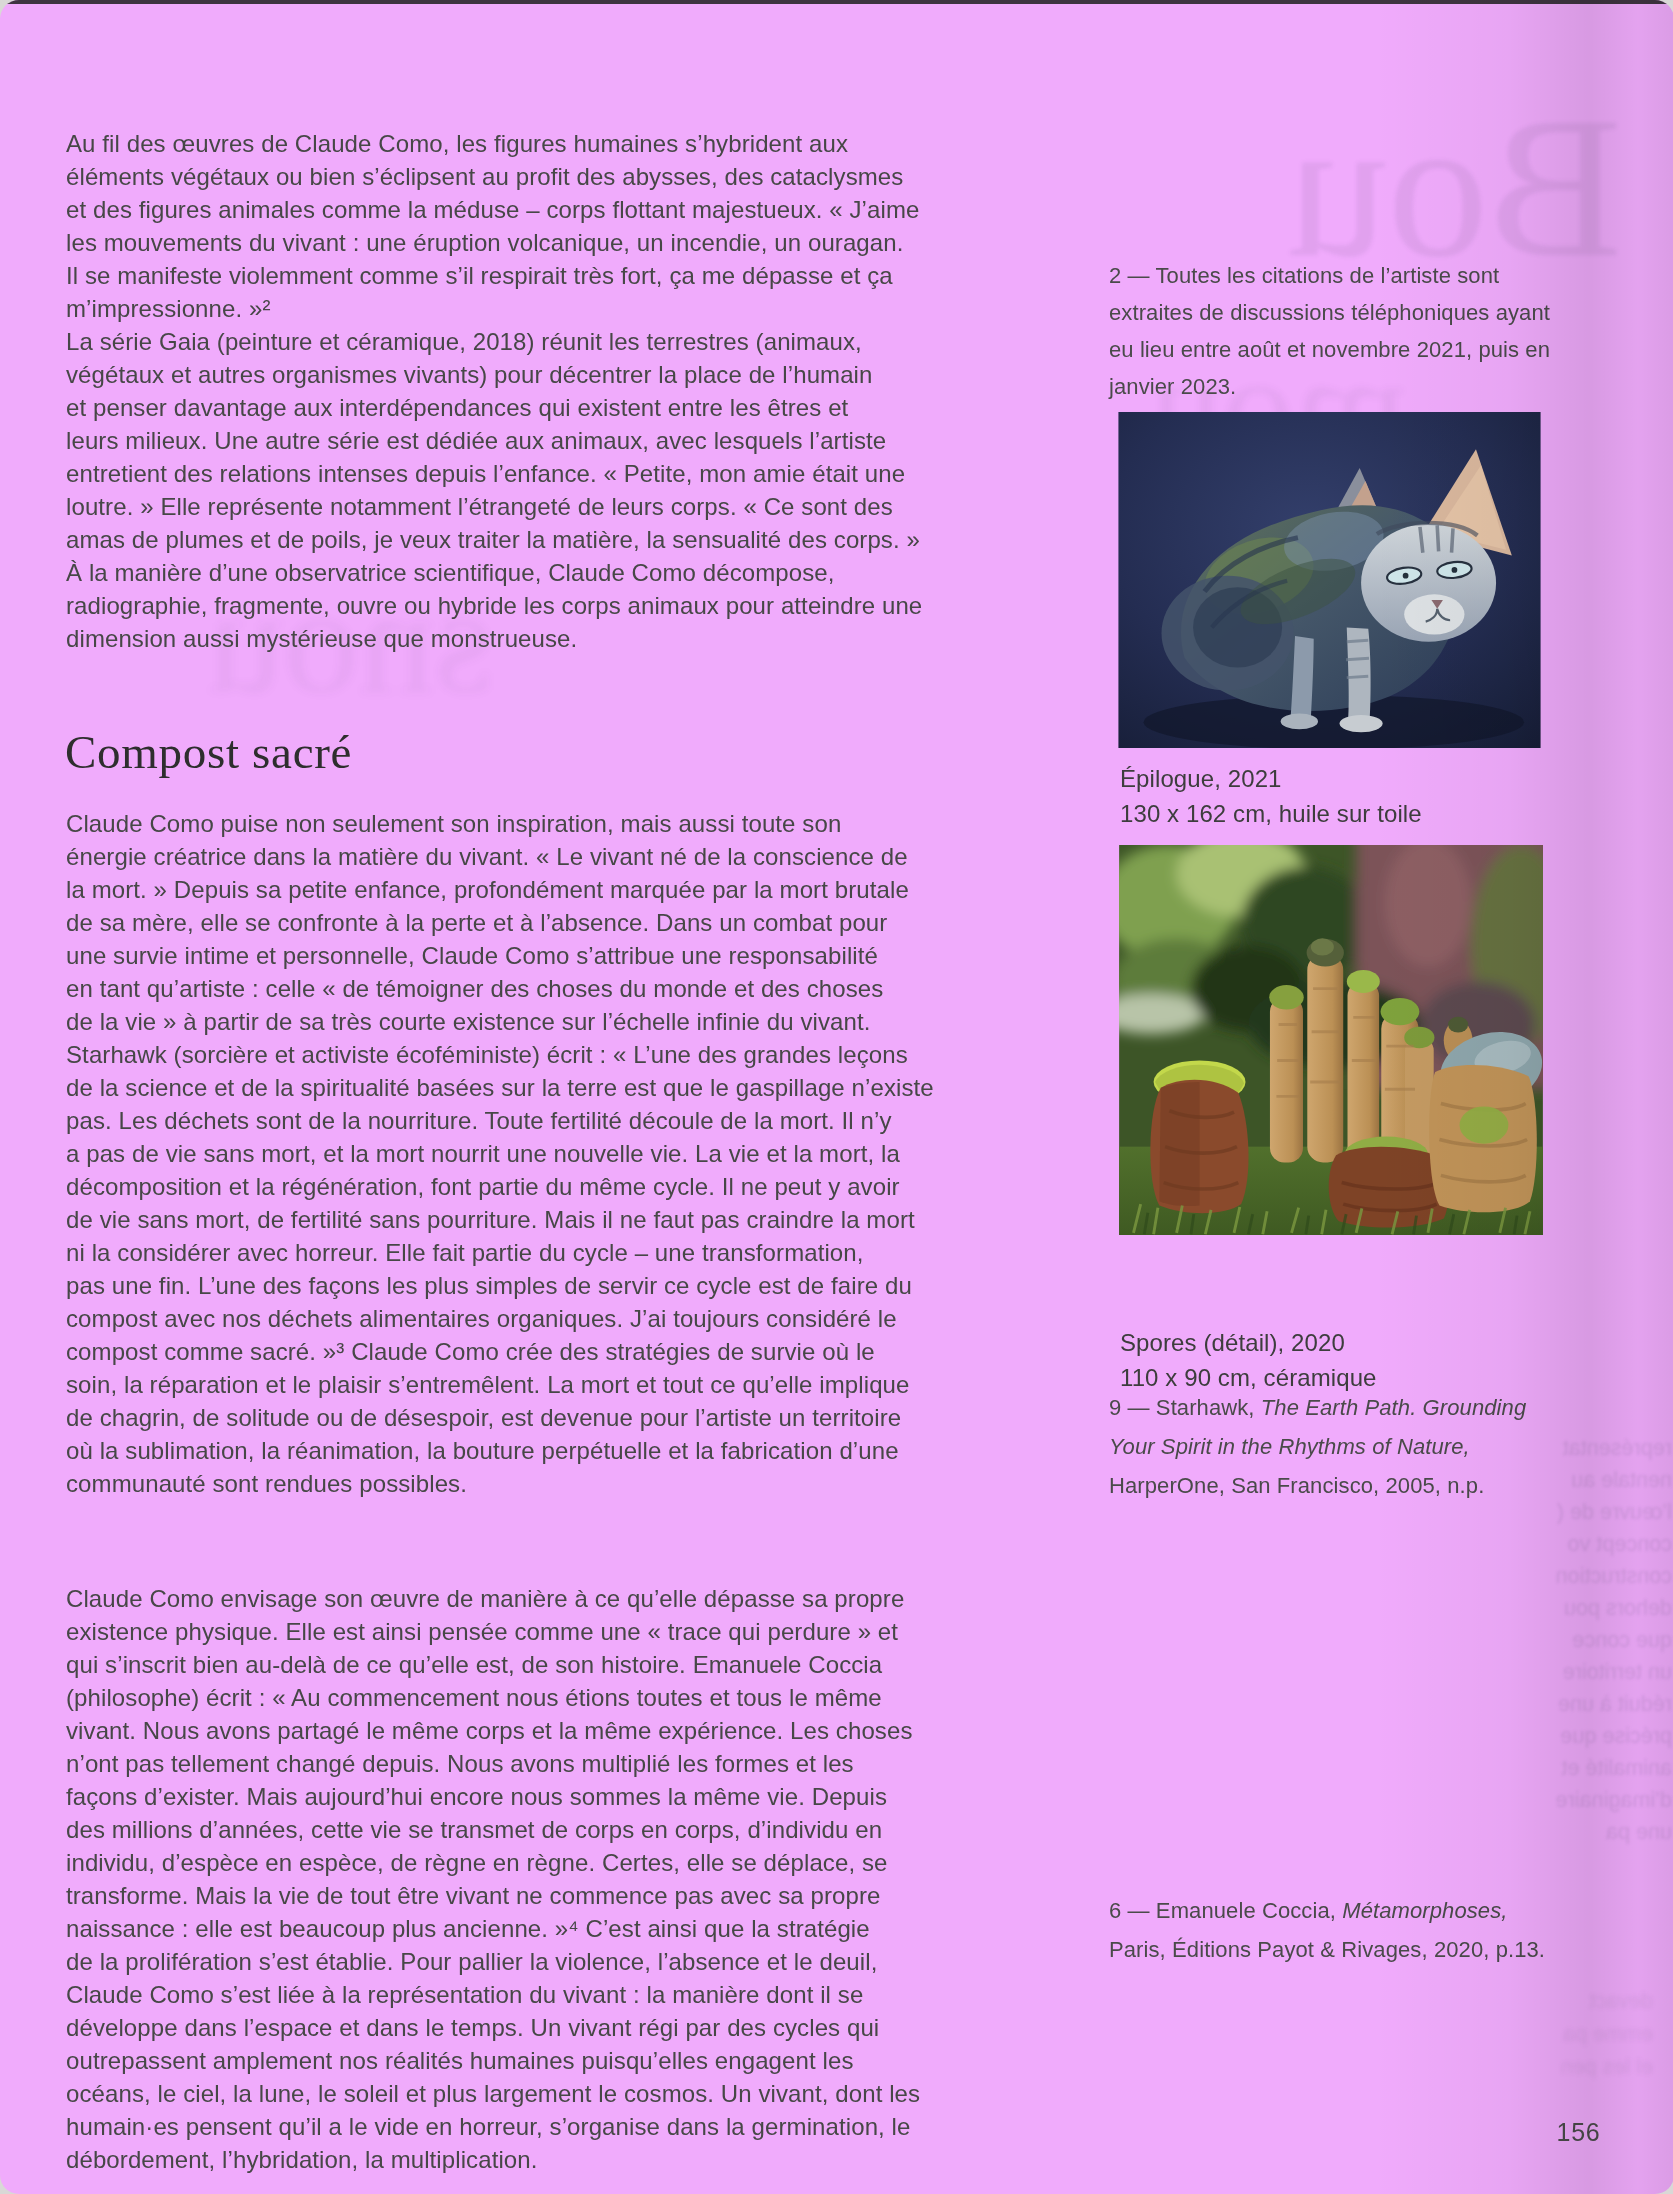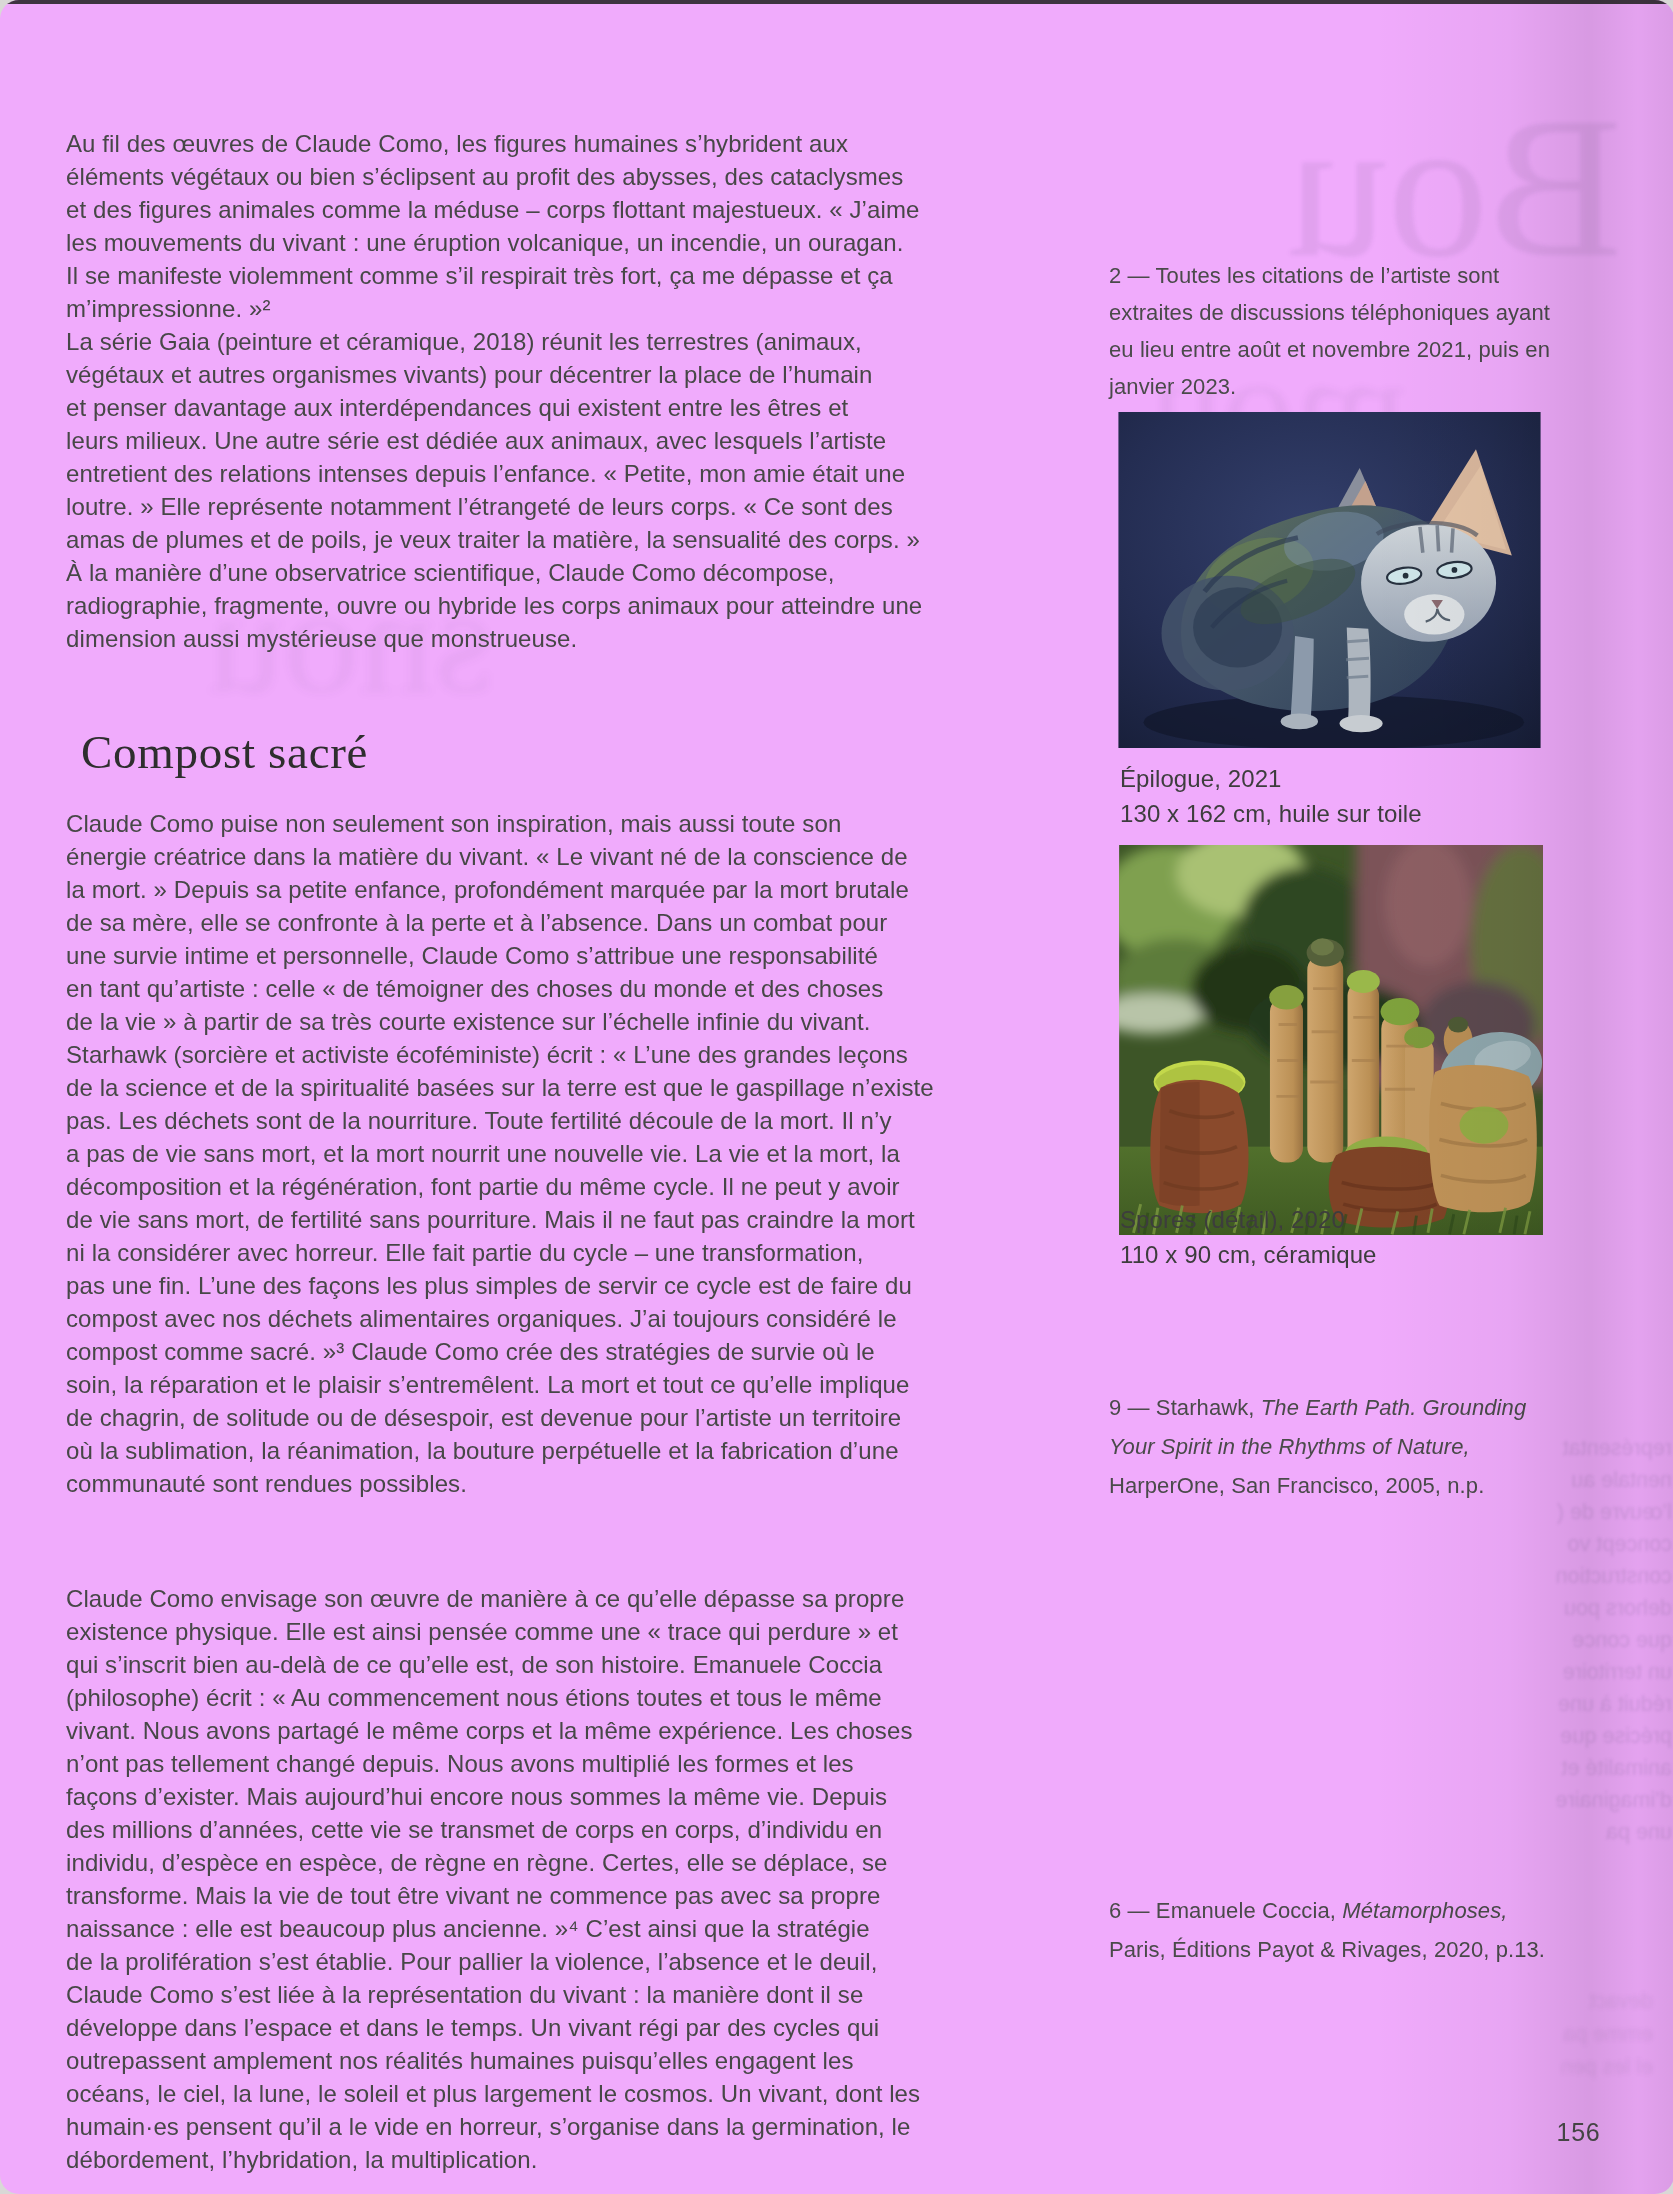--- a/index.html
+++ b/index.html
@@ -29,21 +29,20 @@
     position:absolute;left:66px;width:1042px;
     font-size:24px;line-height:33px;color:#474747;
     letter-spacing:0.1px;
     white-space:pre-line;
   }
   .section-heading{
     position:absolute;left:65px;top:725px;
     font-family:"Liberation Serif", serif;
     font-size:47px;color:#2e2e2e;letter-spacing:0.7px;
     font-weight:400;
-    margin-left:16px;
   }
   .footnote{
     position:absolute;left:1109px;width:446px;
     font-size:22px;line-height:39px;color:#4a4a4a;
     white-space:pre-line;letter-spacing:0.1px;
   }
   .footnote .it{font-style:italic;}
   .fig{position:absolute;overflow:hidden;}
   .fig svg{display:block;}
   .caption{
@@ -304,21 +303,21 @@
       <ellipse cx="508" cy="390" rx="34" ry="26" fill="#8fae44" opacity="0.9"></ellipse>
 
       <g stroke="#79953f" stroke-width="4" opacity="0.85">
         <path d="M20,540 L30,500 M48,542 L54,505 M80,540 L88,502 M120,542 L128,508 M160,540 L168,504 M200,542 L206,510 M240,540 L250,505 M282,542 L288,508 M330,540 L338,506 M380,542 L388,510 M430,540 L436,506 M480,542 L488,508 M530,540 L538,505 M565,542 L572,510"></path>
       </g>
       <g stroke="#2f4a1b" stroke-width="4" opacity="0.7">
         <path d="M35,542 L40,512 M100,542 L104,514 M180,542 L186,514 M260,542 L264,516 M310,542 L316,514 M410,542 L414,516 M460,542 L466,514 M550,542 L554,516"></path>
       </g>
     </svg>
   </div>
-  <div class="caption" style="top:1202px;">
+  <div class="caption" style="top:1325px;">
     <div><span class="title">Spores</span><span> (détail), 2020</span></div>
     <div>110 x 90 cm, céramique</div>
   </div>
 
   <div class="footnote" style="top:1388px;white-space:normal;">
     <div><span>9 — Starhawk, </span><span class="it">The Earth Path. Grounding</span></div>
     <div class="it">Your Spirit in the Rhythms of Nature,</div>
     <div>HarperOne, San Francisco, 2005, n.p.</div>
   </div>
 

